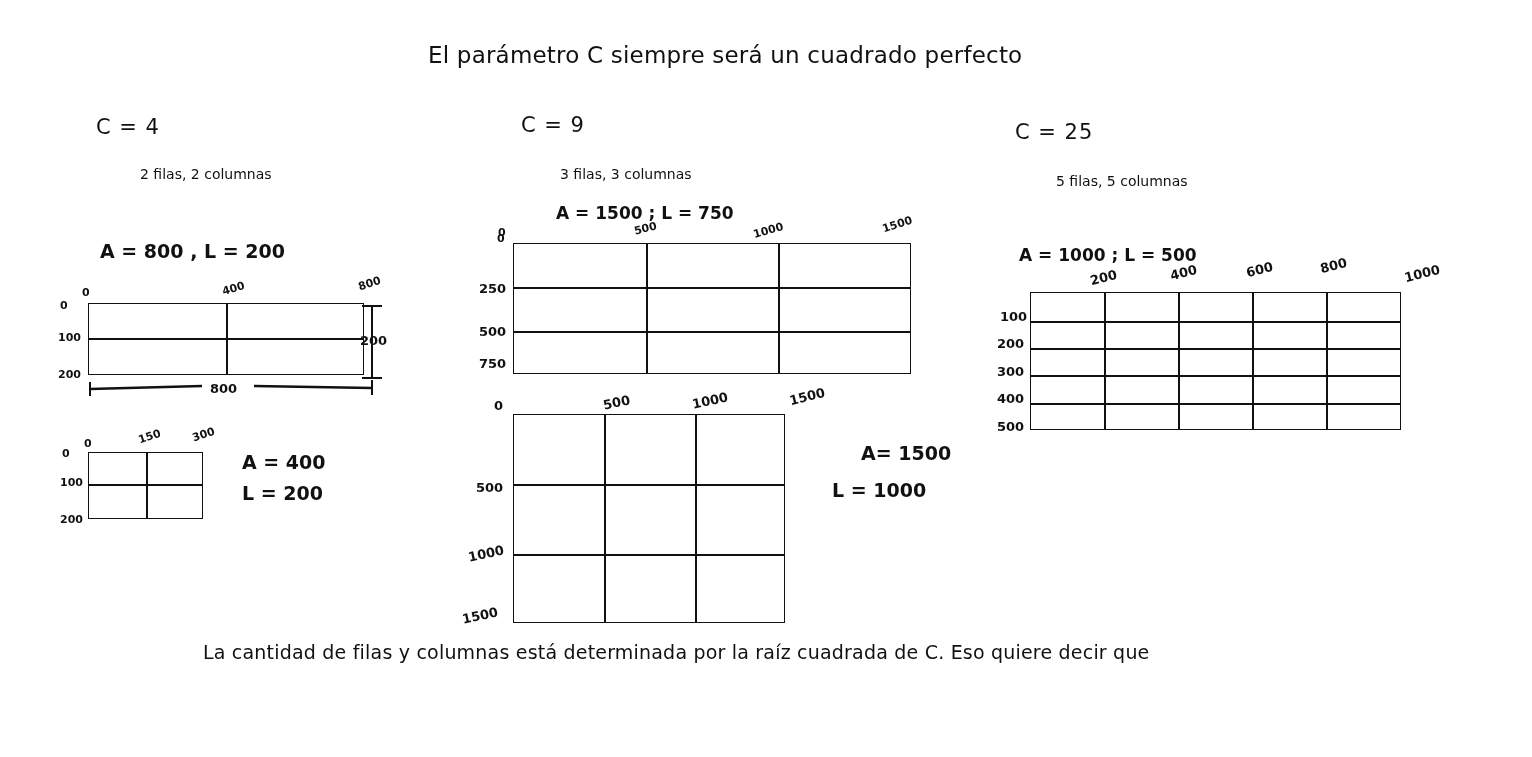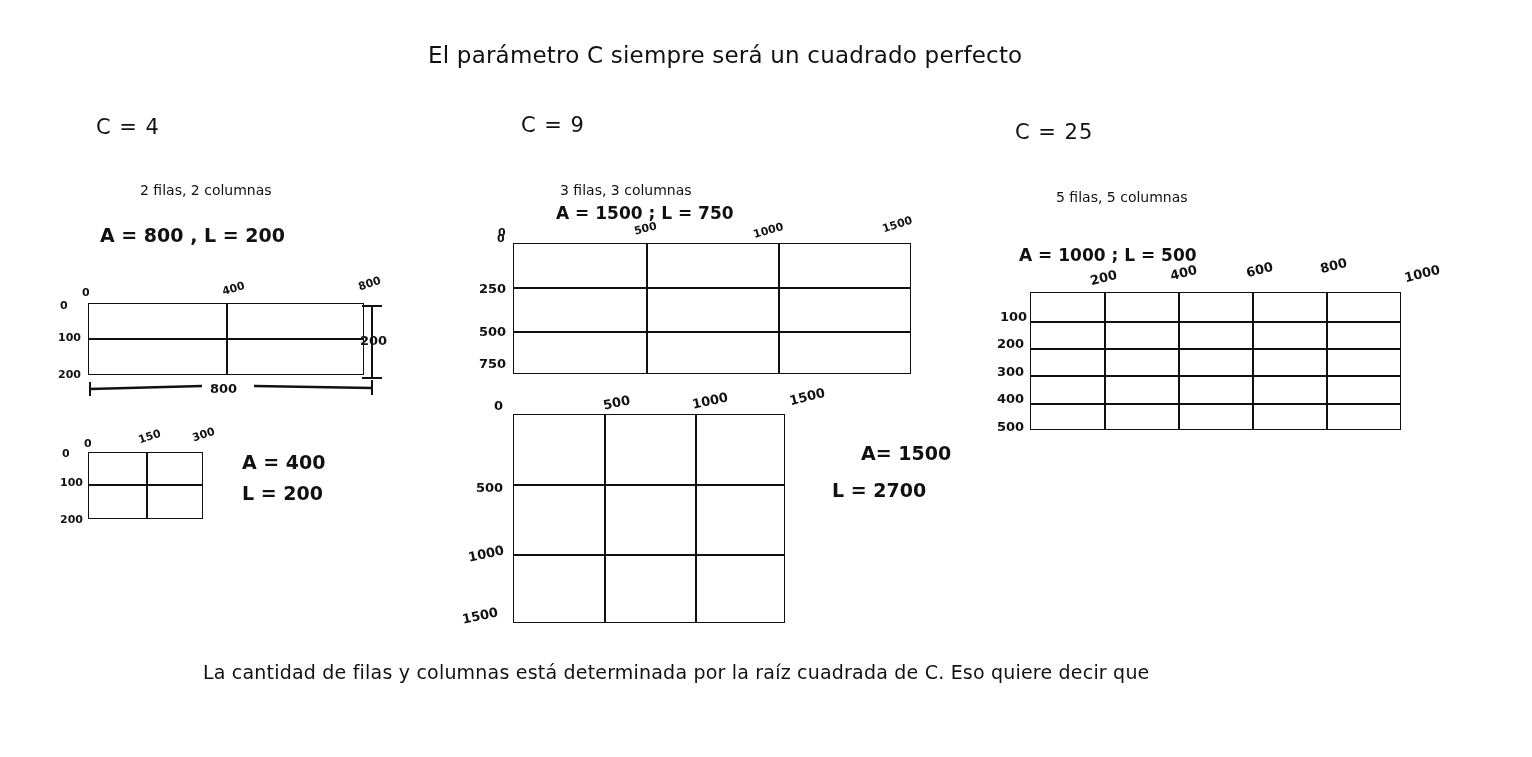--- a/index.html
+++ b/index.html
@@ -23,21 +23,20 @@
     white-space: nowrap;
   }
   .section-label {
     font-size: 21px;
     letter-spacing: 1px;
     white-space: nowrap;
   }
   .sub-label {
     font-size: 14px;
     white-space: nowrap;
-    margin-top: 16px;
   }
   .dim {
     font-size: 13px;
     font-weight: bold;
     white-space: nowrap;
   }
   .dim-sm {
     font-size: 11px;
     font-weight: bold;
     white-space: nowrap;
@@ -73,21 +72,21 @@
 </head>
 <body>
 
 <div id="canvas">
 
   <div class="abs title" style="left:428px; top:42px;">El parámetro C siempre será un cuadrado perfecto</div>
 
   <div class="abs section-label" style="left:96px; top:115px;">C = 4</div>
   <div class="abs sub-label" style="left:140px; top:166px;">2 filas, 2 columnas</div>
 
-  <div class="abs eq" style="left:100px; top:224px;">A = 800  ,  L = 200</div>
+  <div class="abs eq" style="left:100px; top:240px;">A = 800  ,  L = 200</div>
 
   <div class="grid" style="left:88px; top:303px; width:276px; height:72px;">
     <div class="gline-h" style="top:34px;"></div>
     <div class="gline-v" style="left:137px;"></div>
   </div>
 
   <div class="abs dim-sm" style="left:82px; top:286px;">0</div>
   <div class="abs dim-sm" style="left:222px; top:282px; transform:rotate(-16deg);">400</div>
   <div class="abs dim-sm" style="left:358px; top:277px; transform:rotate(-18deg);">800</div>
 
@@ -149,21 +148,21 @@
     <div class="gline-v" style="left:181px;"></div>
   </div>
   <div class="abs dim" style="left:494px; top:398px;">0</div>
   <div class="abs dim" style="left:603px; top:395px; transform:rotate(-12deg);">500</div>
   <div class="abs dim" style="left:692px; top:393px; transform:rotate(-12deg);">1000</div>
   <div class="abs dim" style="left:789px; top:389px; transform:rotate(-14deg);">1500</div>
   <div class="abs dim" style="left:476px; top:480px;">500</div>
   <div class="abs dim" style="left:468px; top:546px; transform:rotate(-12deg);">1000</div>
   <div class="abs dim" style="left:462px; top:608px; transform:rotate(-12deg);">1500</div>
   <div class="abs eq" style="left:832px; top:442px;margin-left:29px;">A= 1500</div>
-  <div class="abs eq" style="left:832px; top:479px;">L = 2700</div>
+  <div class="abs eq" style="left:832px; top:479px;">L = 1000</div>
 
   <div class="abs section-label" style="left:1015px; top:120px;">C = 25</div>
   <div class="abs sub-label" style="left:1056px; top:173px;">5 filas, 5 columnas</div>
 
   <div class="abs eq-sm" style="left:1019px; top:245px;">A = 1000  ;   L = 500</div>
 
   <div class="grid" style="left:1030px; top:292px; width:371px; height:138px;">
     <div class="gline-h" style="top:28px;"></div>
     <div class="gline-h" style="top:55px;"></div>
     <div class="gline-h" style="top:82px;"></div>
@@ -177,15 +176,15 @@
   <div class="abs dim" style="left:1170px; top:265px; transform:rotate(-14deg);">400</div>
   <div class="abs dim" style="left:1246px; top:262px; transform:rotate(-14deg);">600</div>
   <div class="abs dim" style="left:1320px; top:258px; transform:rotate(-14deg);">800</div>
   <div class="abs dim" style="left:1404px; top:266px; transform:rotate(-14deg);">1000</div>
   <div class="abs dim" style="left:1000px; top:309px;">100</div>
   <div class="abs dim" style="left:997px; top:336px;">200</div>
   <div class="abs dim" style="left:997px; top:364px;">300</div>
   <div class="abs dim" style="left:997px; top:391px;">400</div>
   <div class="abs dim" style="left:997px; top:419px;">500</div>
 
-  <div class="abs footer" style="left:203px; top:656px;text-align:right;">La cantidad de filas y columnas está determinada por la raíz cuadrada de C. Eso quiere decir que</div>
+  <div class="abs footer" style="left:203px; top:636px;text-align:right;">La cantidad de filas y columnas está determinada por la raíz cuadrada de C. Eso quiere decir que</div>
 
 </div>
 
 </body></html>

